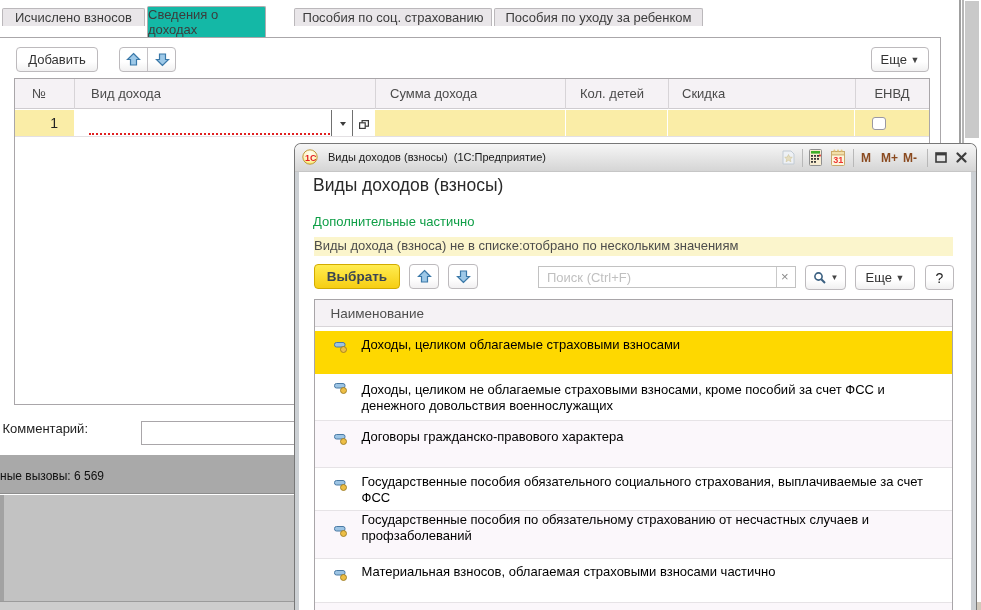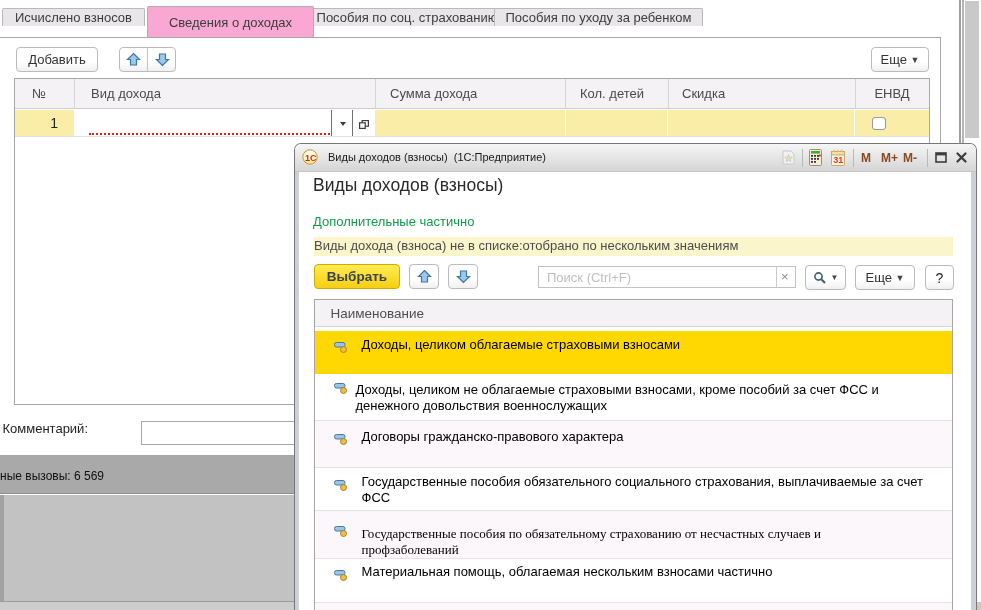--- a/index.html
+++ b/index.html
@@ -18,23 +18,23 @@
   .hline { position:absolute; height:1px; }
   .dtxt { font-size:13px; color:#1e1e1e; }
   .rtxt { font-size:13px; color:#000000; line-height:16px; white-space:nowrap; }
   .row-ic { width:14px; height:11px; }
 </style></head>
 <body>
 <div class="abs" style="left:0;top:0;width:981px;height:610px;">
 
   <div class="hline" style="left:0;top:36.5px;width:941px;background:#aaa7aa;"></div>
   <div class="tab" style="left:2px;width:143px;">Исчислено взносов</div>
-  <div class="tab" style="left:308px;width:198px;text-align:center;">Пособия по соц. страхованию</div>
+  <div class="tab" style="left:294px;width:198px;text-align:center;">Пособия по соц. страхованию</div>
   <div class="tab" style="left:494px;width:209px;">Пособия по уходу за ребенком</div>
-  <div class="tab" style="left:147px;width:167px;top:6px;height:31px;background:#f9a8d4;border-color:#b0adb0;">Сведения о доходах</div>
+  <div class="tab" style="left:147px;width:119px;top:6px;height:31px;background:#14b8a6;border-color:#b0adb0;">Сведения о доходах</div>
 
   <div class="btn" style="left:16px;top:47px;width:82px;height:25px;">Добавить</div>
   <div class="btn" style="left:119px;top:47px;width:57px;height:25px;"></div>
   <div class="vline" style="left:147px;top:48px;height:23px;background:#c5c2c5;"></div>
   <svg class="abs" style="left:126px;top:52px;" width="15" height="15" viewBox="0 0 15 15">
     <path d="M7.5 1.5 L13.5 7.5 H10.5 V13 H4.5 V7.5 H1.5 Z" fill="#9ec9e8" stroke="#3a78a8" stroke-width="1.2"></path>
   </svg>
   <svg class="abs" style="left:155px;top:52px;" width="15" height="15" viewBox="0 0 15 15">
     <path d="M7.5 13.5 L1.5 7.5 H4.5 V2 H10.5 V7.5 H13.5 Z" fill="#9ec9e8" stroke="#3a78a8" stroke-width="1.2"></path>
   </svg>
@@ -193,47 +193,47 @@
 
       <div class="abs" style="left:0;top:31px;width:637px;height:42.5px;background:#fed800;"></div>
       <svg class="abs row-ic" style="left:19.5px;top:42px;">
           <use href="#rowic"></use>
         </svg>
       <div class="rtxt abs" style="left:47px;top:37px;">Доходы, целиком облагаемые страховыми взносами</div>
 
       <svg class="abs row-ic" style="left:19.5px;top:83px;">
           <use href="#rowic"></use>
         </svg>
-      <div class="rtxt abs" style="left:41px;top:82px;">Доходы, целиком не облагаемые страховыми взносами, кроме пособий за счет ФСС и<br>денежного довольствия военнослужащих</div>
+      <div class="rtxt abs" style="left:47px;top:82px;">Доходы, целиком не облагаемые страховыми взносами, кроме пособий за счет ФСС и<br>денежного довольствия военнослужащих</div>
       <div class="hline" style="left:0;top:119.5px;width:637px;background:#e6e3e6;"></div>
 
       <div class="abs" style="left:0;top:120.5px;width:637px;height:46px;background:#fbf7fb;"></div>
       <svg class="abs row-ic" style="left:19.5px;top:134px;">
           <use href="#rowic"></use>
         </svg>
       <div class="rtxt abs" style="left:47px;top:129px;">Договоры гражданско-правового характера</div>
       <div class="hline" style="left:0;top:166.5px;width:637px;background:#e6e3e6;"></div>
 
       <svg class="abs row-ic" style="left:19.5px;top:180px;">
           <use href="#rowic"></use>
         </svg>
       <div class="rtxt abs" style="left:47px;top:174px;">Государственные пособия обязательного социального страхования, выплачиваемые за счет<br>ФСС</div>
       <div class="hline" style="left:0;top:210px;width:637px;background:#e6e3e6;"></div>
 
       <div class="abs" style="left:0;top:211px;width:637px;height:47px;background:#fbf7fb;"></div>
       <svg class="abs row-ic" style="left:19.5px;top:225.5px;">
           <use href="#rowic"></use>
         </svg>
-      <div class="rtxt abs" style="left:47px;top:226px;font-family:Liberation Serif, serif;">Государственные пособия по обязательному страхованию от несчастных случаев и<br>профзаболеваний</div>
+      <div class="rtxt abs" style="left:47px;top:212px;">Государственные пособия по обязательному страхованию от несчастных случаев и<br>профзаболеваний</div>
       <div class="hline" style="left:0;top:258px;width:637px;background:#e6e3e6;"></div>
 
       <svg class="abs row-ic" style="left:19.5px;top:270px;">
           <use href="#rowic"></use>
         </svg>
-      <div class="rtxt abs" style="left:47px;top:264px;">Материальная помощь, облагаемая нескольким взносами частично</div>
+      <div class="rtxt abs" style="left:47px;top:264px;">Материальная взносов, облагаемая страховыми взносами частично</div>
       <div class="hline" style="left:0;top:301.5px;width:637px;background:#e6e3e6;"></div>
 
       <div class="abs" style="left:0;top:302.5px;width:637px;height:10px;background:#fbf7fb;"></div>
     </div>
   </div>
   <div class="abs" style="left:977px;top:602px;width:4px;height:8px;background:#d2c9bc;"></div>
   <svg width="0" height="0" style="position:absolute;">
     <defs>
       <g id="rowic">
         <rect x="0.5" y="0.5" width="10.5" height="4.5" rx="2" fill="#9cc4e4" stroke="#4a7aa4" stroke-width="1"></rect>

